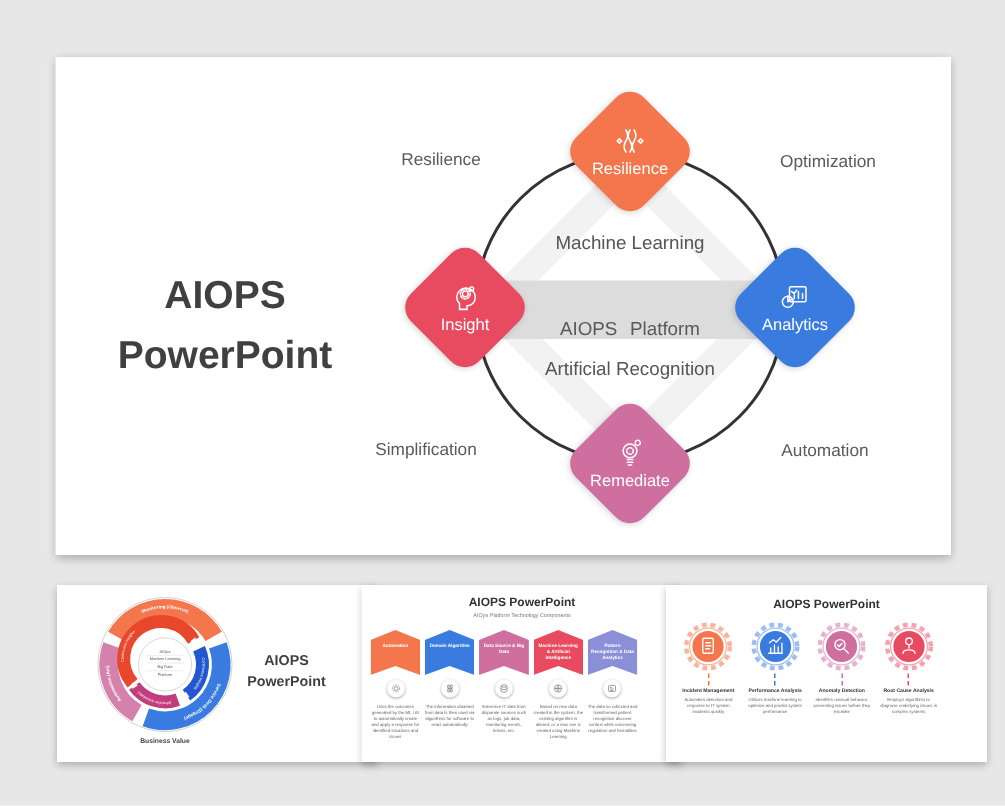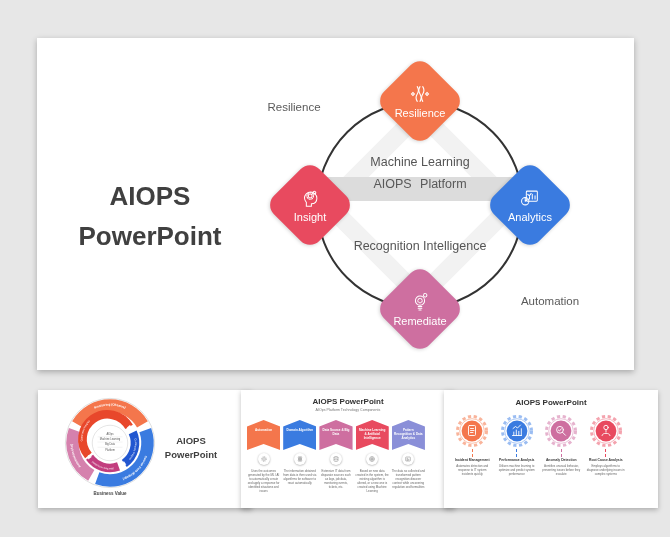--- a/index.html
+++ b/index.html
@@ -5,21 +5,21 @@
   html,body{margin:0;padding:0}
   body{width:670px;height:537px;background:#e7e7e7;font-family:"Liberation Sans",sans-serif;position:relative;overflow:hidden}
   .slide{position:absolute;background:#fff;box-shadow:0 2px 6px rgba(0,0,0,.28)}
   #main-slide{left:37px;top:38px;width:597px;height:332px}
   .thumb{top:390px;width:214px;height:118px;box-shadow:0 2px 5px rgba(0,0,0,.25);cursor:pointer}
   #thumb1{left:38px}#thumb2{left:241px}#thumb3{left:444px}
 
   
   .main-title{position:absolute;left:13px;top:138px;width:200px;text-align:center;font-size:26px;font-weight:bold;color:#404040;line-height:1.55}
   .ribbon-square{position:absolute;left:309px;top:93px;width:148px;height:148px;border:18px solid #f2f2f2;box-sizing:border-box;transform:rotate(45deg)}
-  .center-band{position:absolute;left:273px;top:139px;width:220px;height:24px;background:#dcdcdc;display:flex;align-items:flex-start;justify-content:center}
+  .center-band{position:absolute;left:273px;top:149px;width:220px;height:39px;background:#dcdcdc;display:flex;align-items:flex-end;justify-content:center}
   .center-band span{font-size:12.5px;color:#595959;word-spacing:5px}
   .big-circle{position:absolute;left:279px;top:63px;width:208px;height:208px;border:2px solid #333;border-radius:50%;box-sizing:border-box}
   .mid-label{position:absolute;width:200px;text-align:center;font-size:12.5px;color:#555}
   .corner-label{position:absolute;width:140px;text-align:center;font-size:11.5px;color:#5a5a5a}
   .diamond{position:absolute;width:64px;height:64px;border-radius:13px;transform:rotate(45deg);box-shadow:0 1px 4px rgba(0,0,0,.18)}
   .diamond .inner{transform:rotate(-45deg);width:100%;height:100%;display:flex;flex-direction:column;align-items:center;justify-content:center;gap:2px}
   .dlabel{color:#fff;font-size:11px;white-space:nowrap}
   .dicon{display:block}
 
   
@@ -59,23 +59,25 @@
 
   <div class="ribbon-square"></div>
 
   <div class="center-band">
     <span>AIOPS Platform</span>
   </div>
 
   <div class="big-circle"></div>
 
   <div class="mid-label" style="left:283px;top:117px">Machine Learning</div>
-  <div class="mid-label" style="left:283px;top:201px">Recognition Intelligence</div>
+  <div class="mid-label" style="left:283px;top:201px">Artificial Recognition</div>
 
   <div class="corner-label" style="left:187px;top:63px">Resilience</div>
+  <div class="corner-label" style="left:445px;top:64px">Optimization</div>
+  <div class="corner-label" style="left:177px;top:256px">Simplification</div>
   <div class="corner-label" style="left:443px;top:257px">Automation</div>
 
   <div class="diamond" style="left:351px;top:31px;background:#F4764C">
     <div class="inner">
       <svg class="dicon" width="22" height="22" viewBox="0 0 24 24" fill="none" stroke="#fff" stroke-width="1.2" stroke-linecap="round">
         <path d="M9 4 q2.6 4 0 8 q-2.6 4 0 8"></path>
         <path d="M12 4 q-2.6 4 0 8 q2.6 4 0 8"></path>
         <path d="M15 4 q2.6 4 0 8 q-2.6 4 0 8"></path>
         <rect x="3.2" y="10.9" width="2.2" height="2.2" transform="rotate(45 4.3 12)"></rect>
         <rect x="18.6" y="10.9" width="2.2" height="2.2" transform="rotate(45 19.7 12)"></rect>

